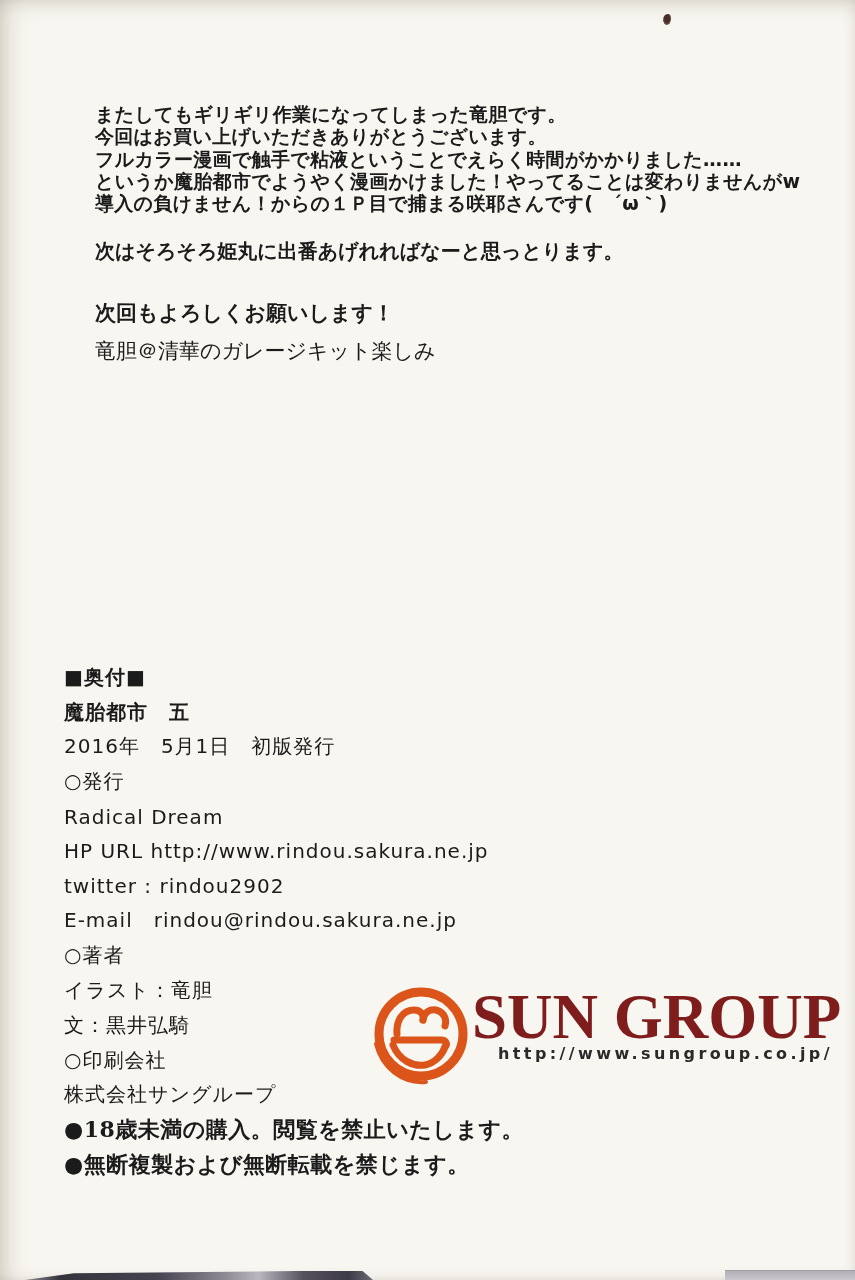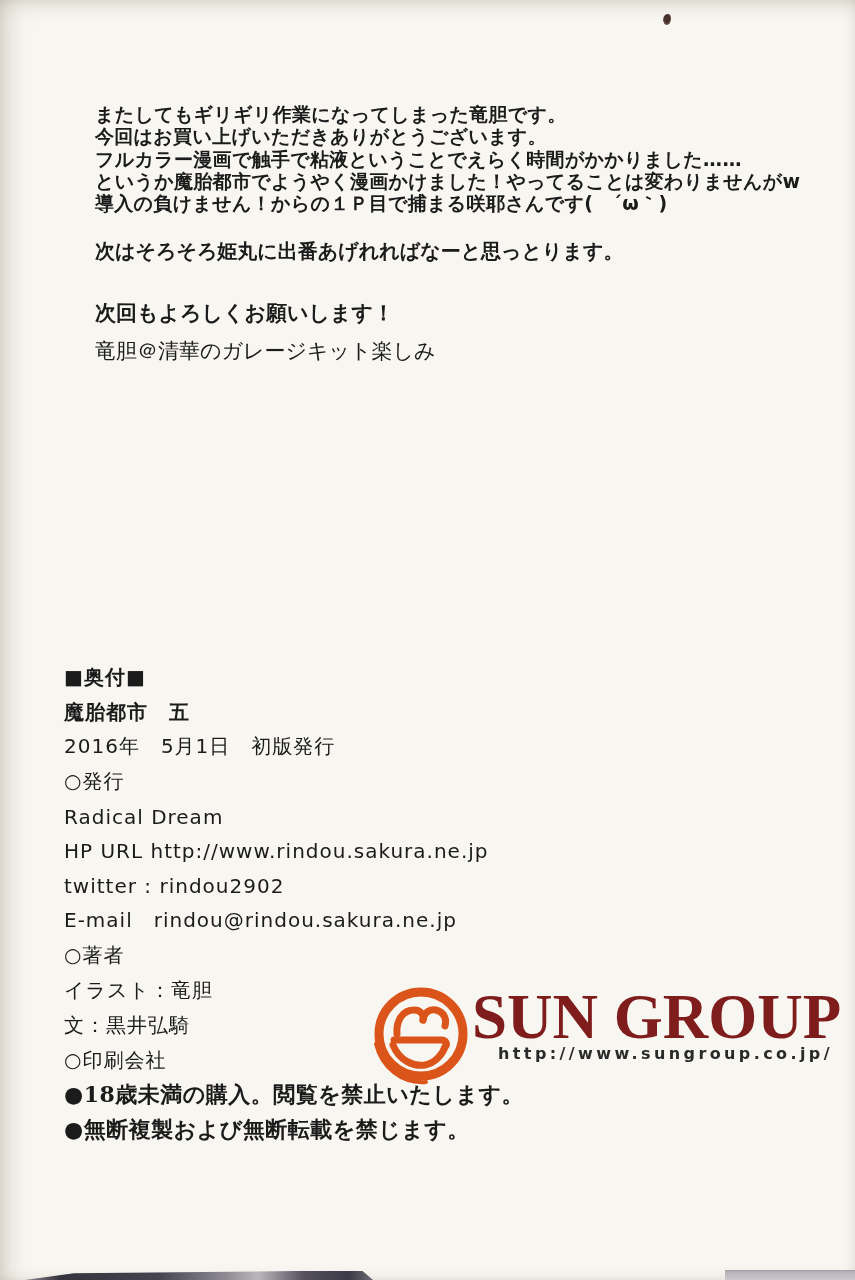--- a/index.html
+++ b/index.html
@@ -103,20 +103,21 @@
     <div class="col-line">2016年　5月1日　初版発行</div>
     <div class="col-line">○発行</div>
     <div class="col-line">Radical Dream</div>
     <div class="col-line">HP URL http://www.rindou.sakura.ne.jp</div>
     <div class="col-line">twitter : rindou2902</div>
     <div class="col-line">E-mail　rindou@rindou.sakura.ne.jp</div>
     <div class="col-line">○著者</div>
     <div class="col-line">イラスト：竜胆</div>
     <div class="col-line">文：黒井弘騎</div>
     <div class="col-line">○印刷会社</div>
+    <div class="col-line">株式会社サングループ</div>
     <div class="col-line notice">●18歳未満の購入。閲覧を禁止いたします。</div>
     <div class="col-line notice">●無断複製および無断転載を禁じます。</div>
   </div>
 
   <div class="sungroup">
     <svg class="sg-mark" viewBox="0 0 110 112" xmlns="http://www.w3.org/2000/svg">
       <g fill="none" stroke="#DB551B" stroke-linecap="round">
 
         <circle cx="55" cy="52" r="42" stroke-width="9"></circle>
 

